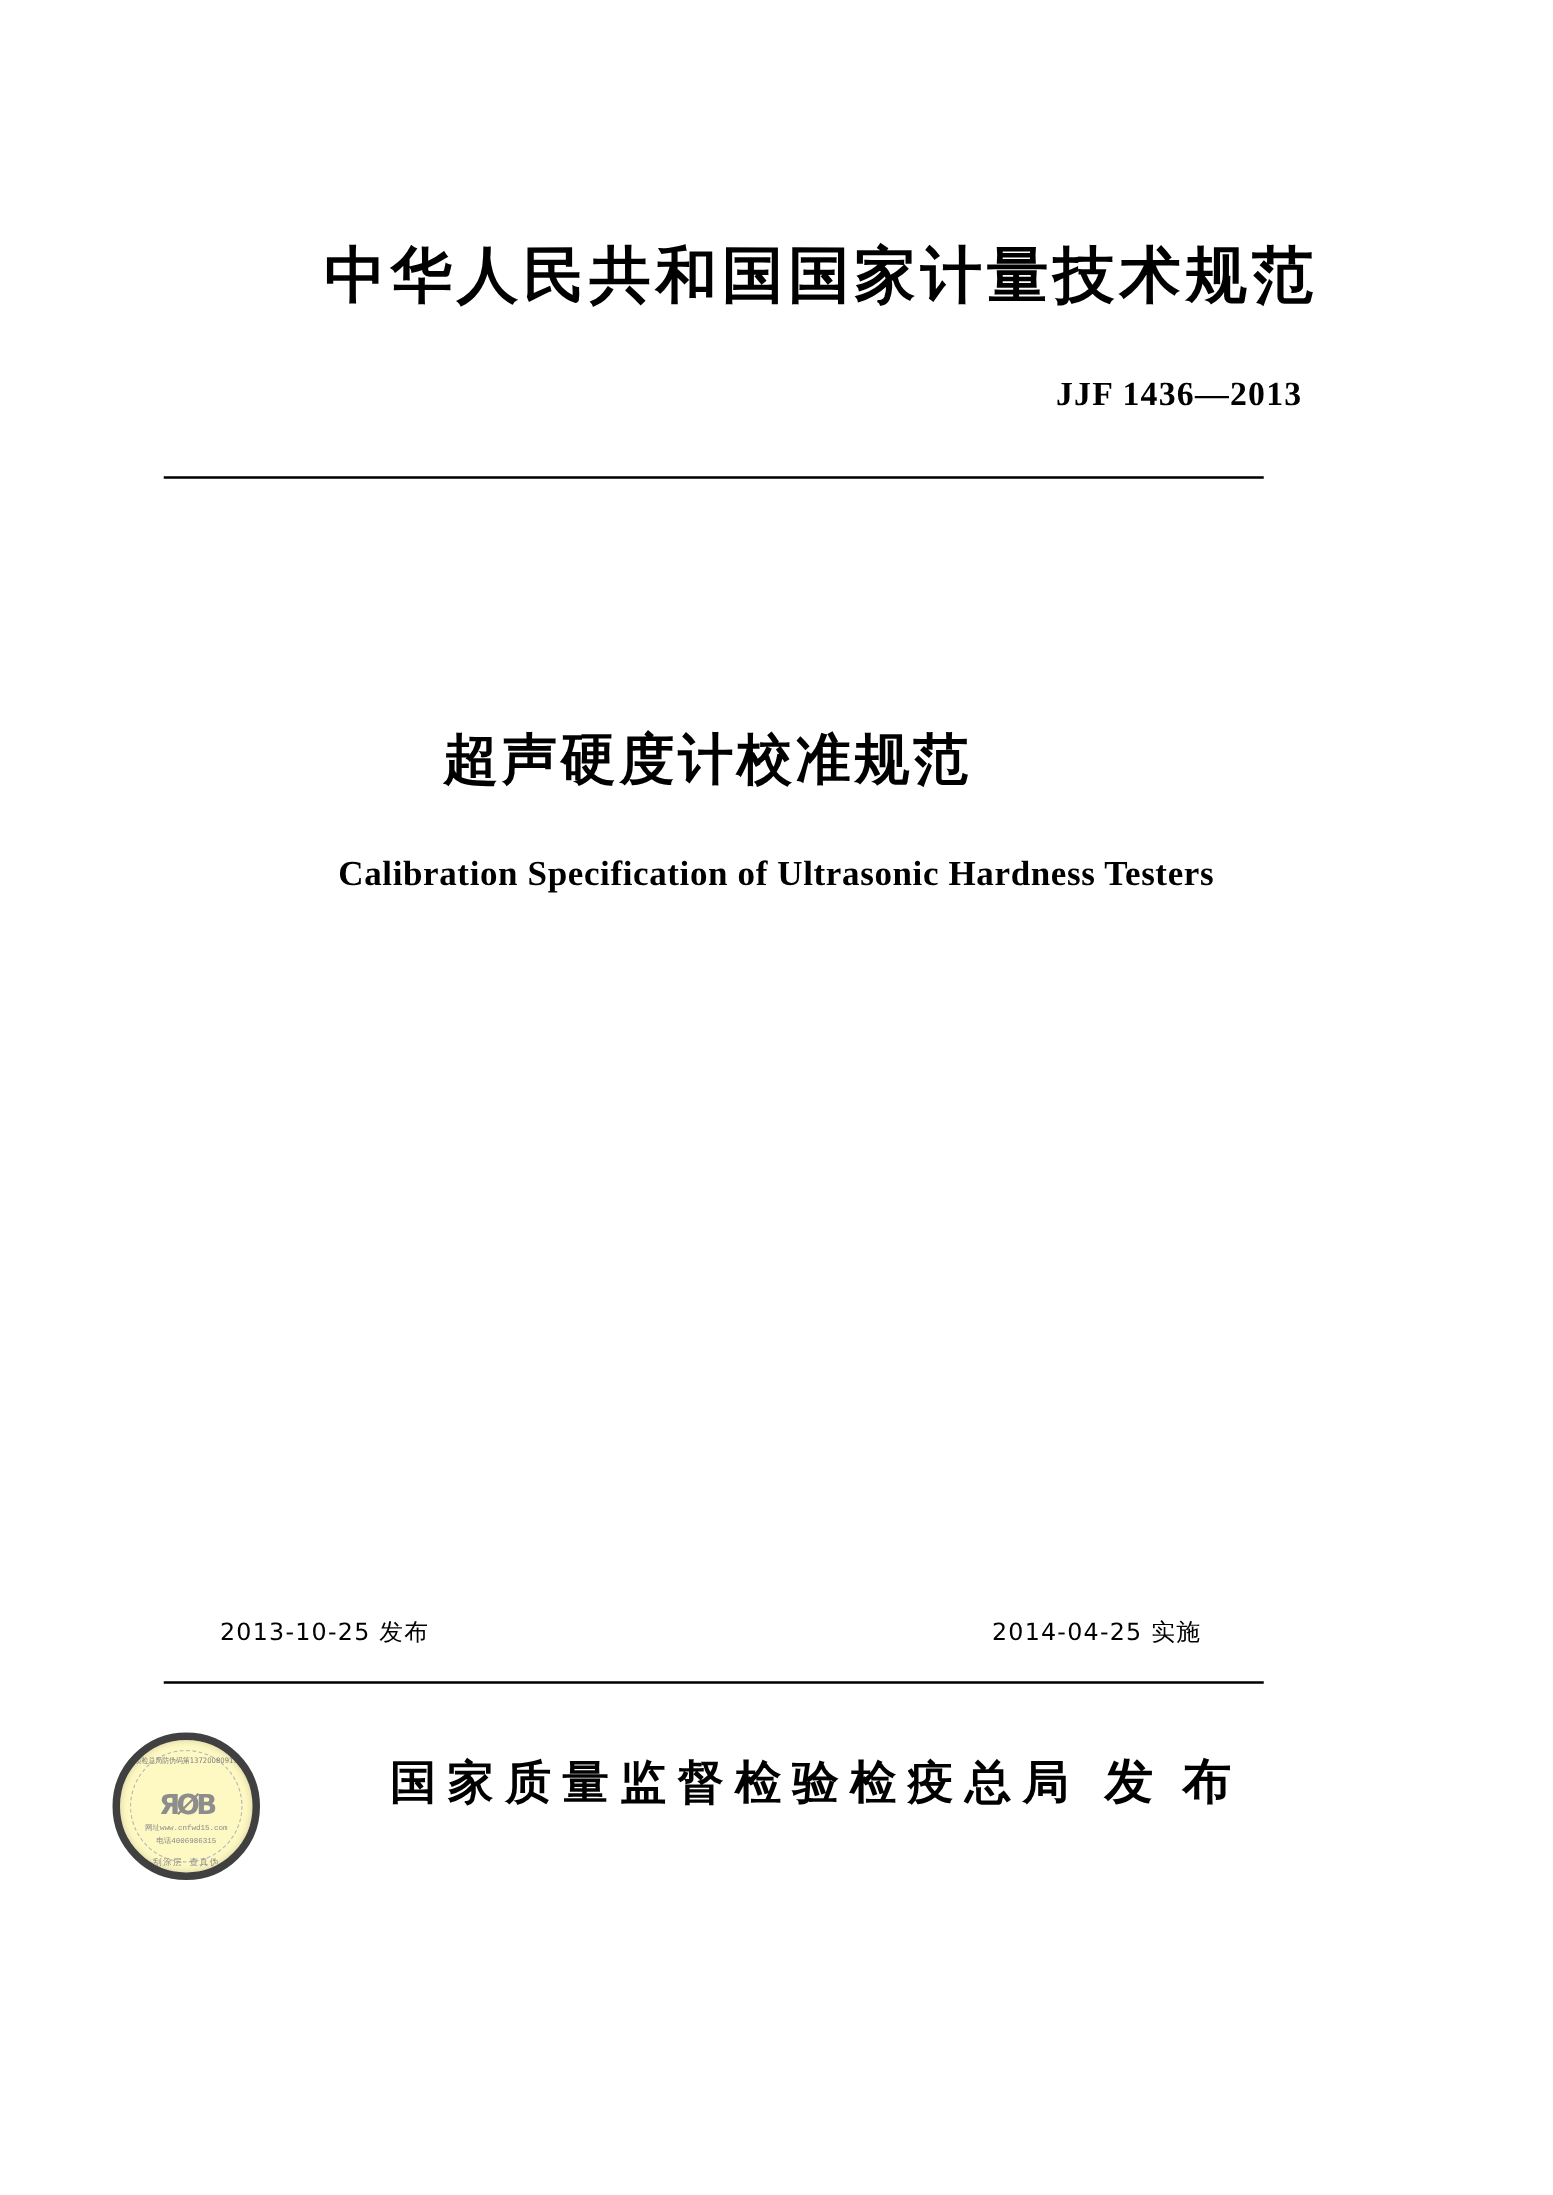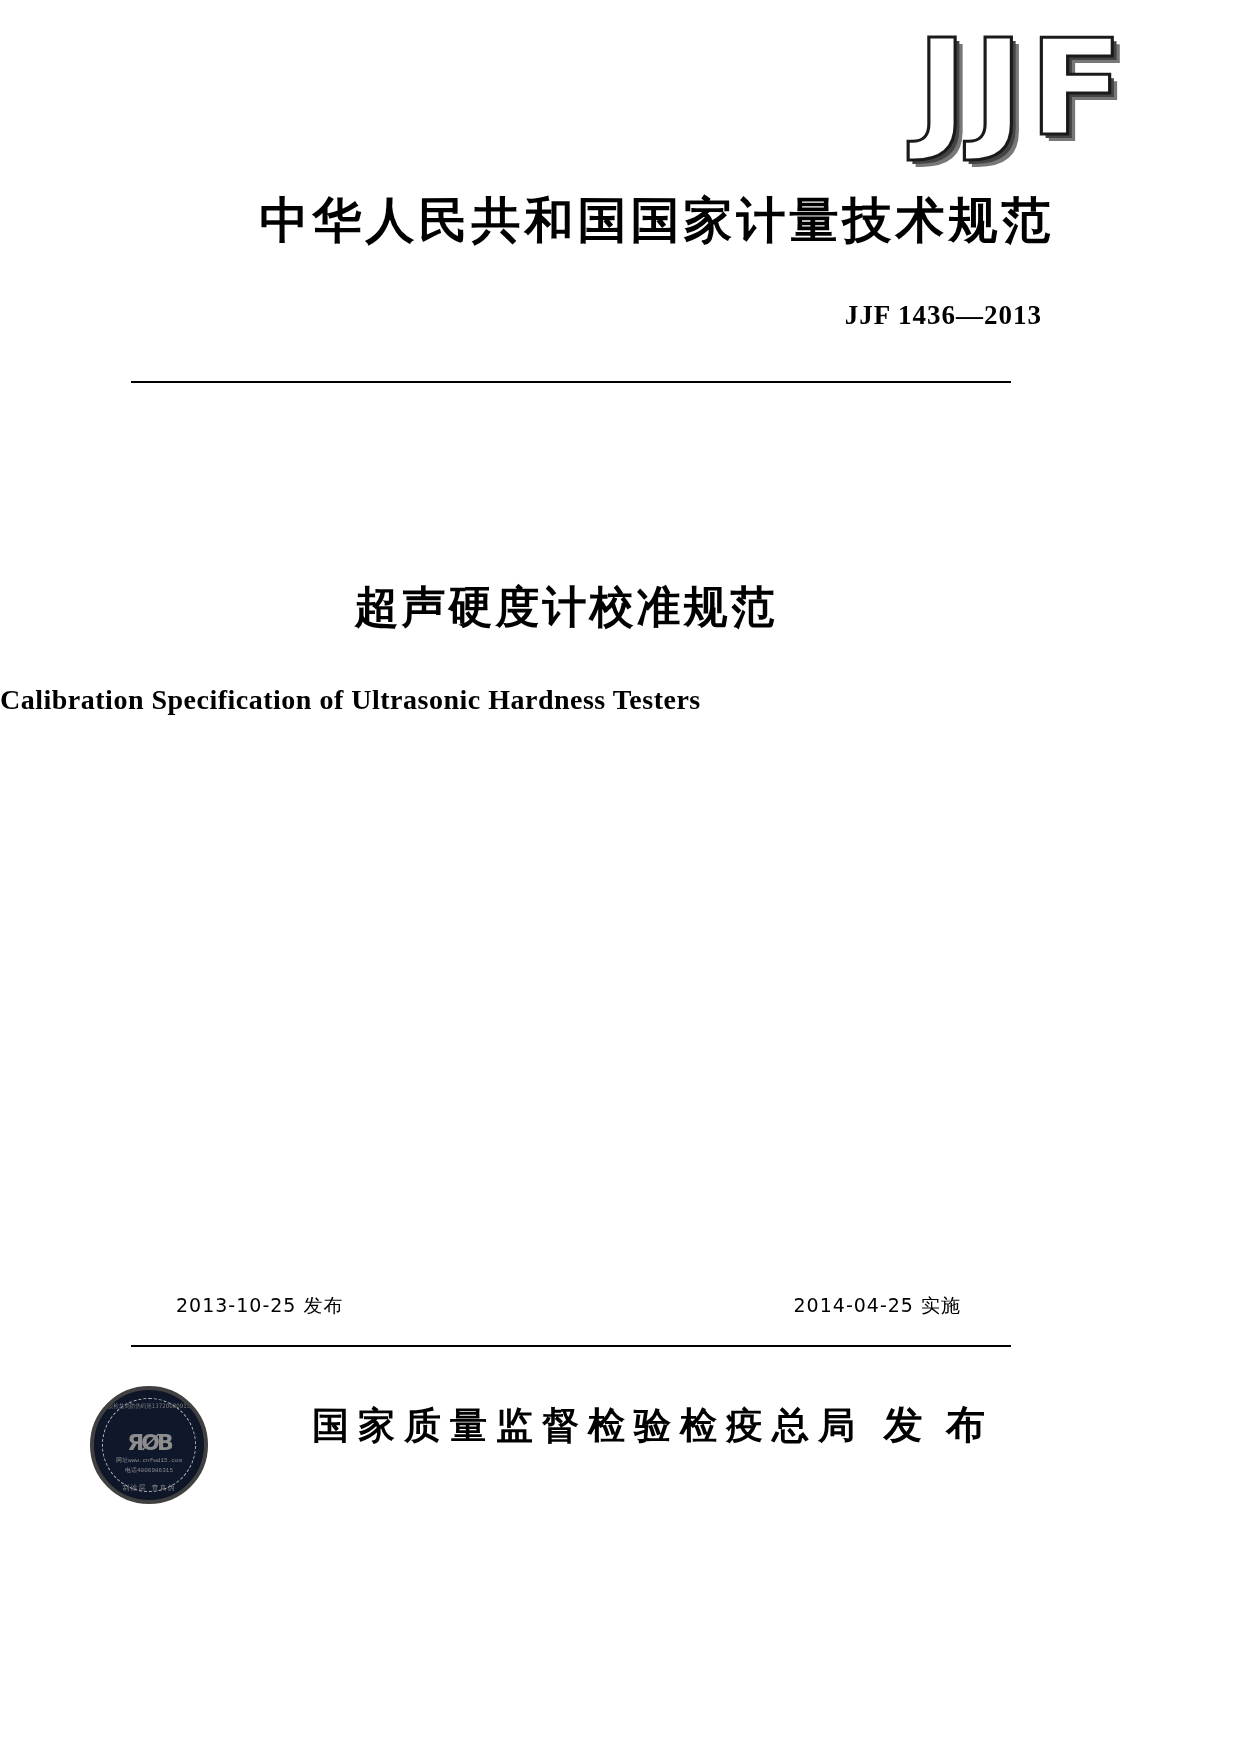--- a/index.html
+++ b/index.html
@@ -90,21 +90,21 @@
     font-family: "DejaVu Sans", sans-serif;
     font-weight: 700;
     font-size: 44px;
     letter-spacing: 3px;
   }
   .en-title {
     position: absolute;
     top: 684px;
     left: 0;
     width: 1242px;
-    text-align: left;
+    text-align: center;
     font-family: "Liberation Serif", serif;
     font-weight: 700;
     font-size: 28px;
     letter-spacing: 0.5px;
   }
 
   
   .dates {
     position: absolute;
     top: 1293px;
@@ -156,22 +156,22 @@
     position: absolute;
     top: 1386px;
     left: 90px;
     width: 118px;
     height: 118px;
   }
   .seal .disc {
     position: absolute;
     inset: 0;
     border-radius: 50%;
-    background: #0f172a;
-    border: 4px solid #404040;
+    background: #fef9c3;
+    border: 6px solid #404040;
     box-shadow: inset 0 0 6px rgba(0,0,0,0.18);
     overflow: hidden;
   }
   .seal .ring {
     position: absolute;
     left: 8px; top: 8px; right: 8px; bottom: 8px;
     border-radius: 50%;
     border: 1px dashed #b8b8b8;
   }
   .seal .arc-text {
@@ -208,23 +208,20 @@
   }
   .seal .line-a { top: 66px; }
   .seal .line-b { top: 76px; }
   .seal .line-c { top: 93px; font-size: 7px; letter-spacing: 1px; }
 </style>
 </head>
 <body>
 
 <div class="page">
 
-  <div class="logo-wrap">
-    <span class="logo">JJF</span>
-  </div>
 
   <div class="nat-title">中华人民共和国国家计量技术规范</div>
 
   <div class="std-number">JJF 1436—2013</div>
 
   <div class="rule-top"></div>
 
   <div class="cn-title">超声硬度计校准规范</div>
 
   <div class="en-title">Calibration Specification of Ultrasonic Hardness Testers</div>

